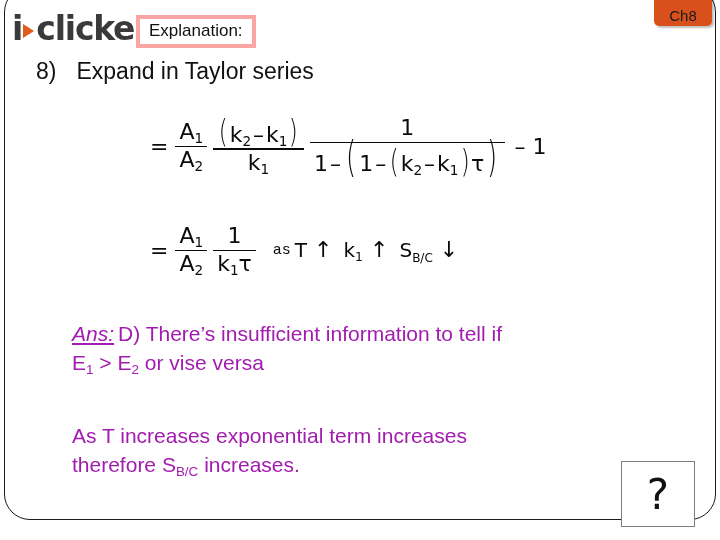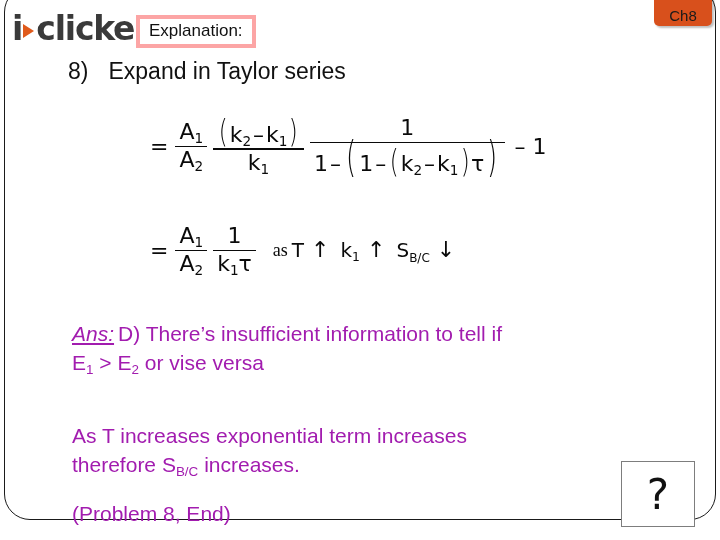--- a/index.html
+++ b/index.html
@@ -106,21 +106,20 @@
   }
 
   
   #title-line {
     position: absolute;
     left: 36px;
     top: 58px;
     font-size: 23px;
     color: #111111;
     white-space: nowrap;
-    margin-left: 32px;
   }
   #title-line .num { margin-right: 20px; }
 
   
   .mathrow {
     position: absolute;
     display: flex;
     align-items: center;
     font-family: "DejaVu Sans", sans-serif;
     font-size: 22px;
@@ -175,22 +174,22 @@
     font-size: 1.9em;
     font-weight: 300;
     transform: scaleX(0.62);
     line-height: 0.62;
     position: relative;
     top: 0.02em;
   }
   .minus { margin: 0 2px; }
   .tail { margin-left: 7px; }
   .asword {
-    font-family: Liberation Serif, serif;
-    font-size: 18px;
+    font-family: Liberation Mono, monospace;
+    font-size: 15px;
     margin-left: 14px;
   }
   .arrow {
     font-family: "DejaVu Sans", sans-serif;
     font-size: 22px;
     margin: 0 7px;
     position: relative;
     top: -1px;
   }
   .sym { font-size: 20px; margin-left: 4px; }
@@ -358,21 +357,18 @@
   <div id="ans-block" class="bodytext">
     <span class="ans-label">Ans:</span><span>D) There’s insufficient information to tell if</span><br>
     <span><span>E</span><sub>1</sub><span> &gt; E</span><sub>2</sub><span> or vise versa</span></span>
   </div>
 
   <div id="reason-block" class="bodytext">
     <span>As T increases exponential term increases</span><br>
     <span><span>therefore S</span><sub>B/C</sub><span> increases.</span></span>
   </div>
 
-  <div id="problem-end" class="bodytext">
-    <span>(Problem 8, End)</span>
-  </div>
 
   <div id="qmark-box">
     <span>?</span>
   </div>
 
 </div>
 
 </body></html>

